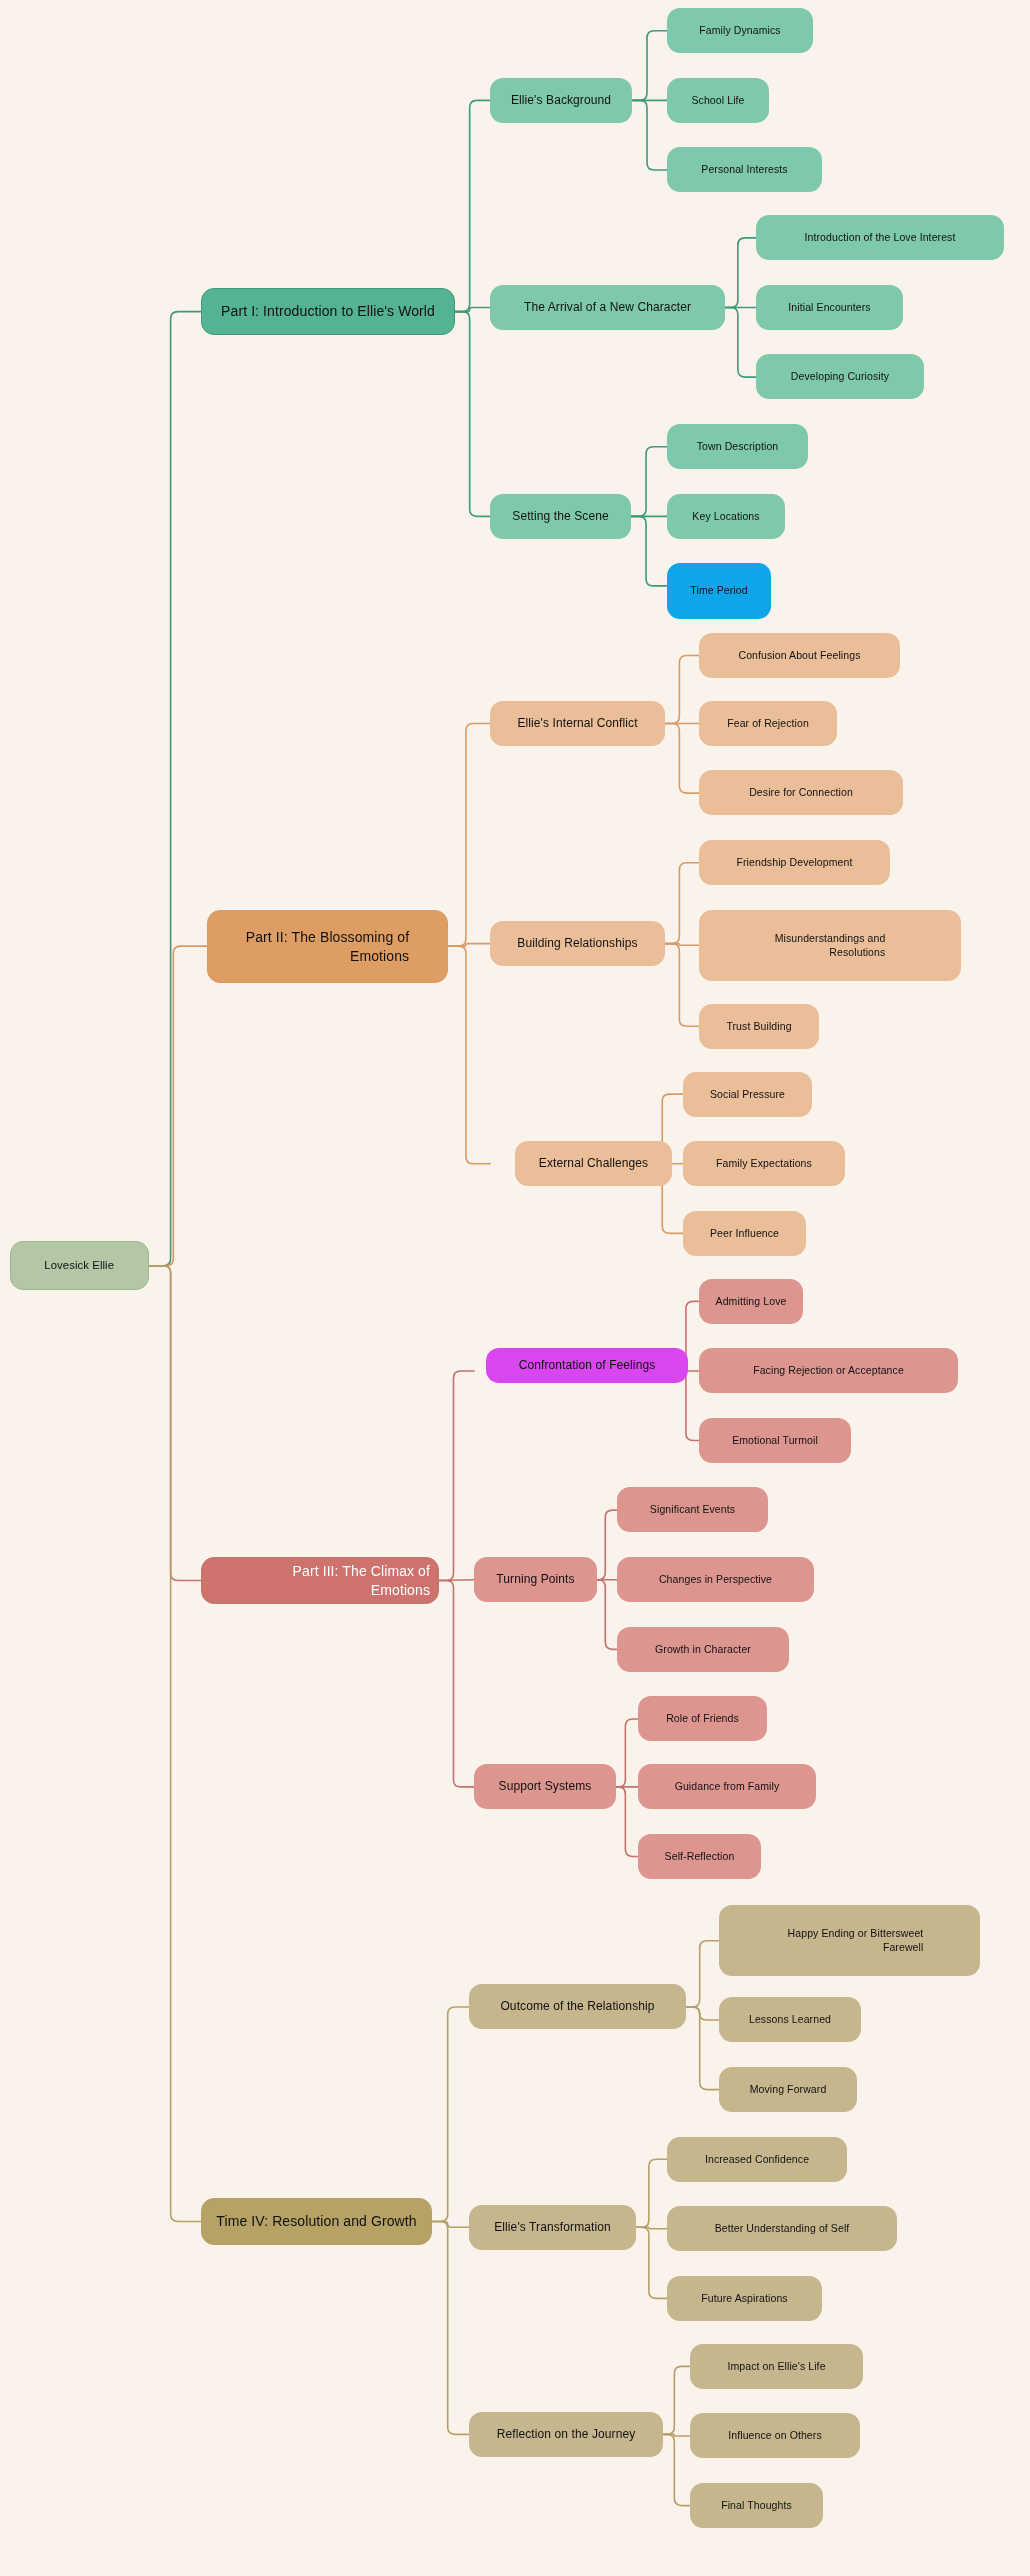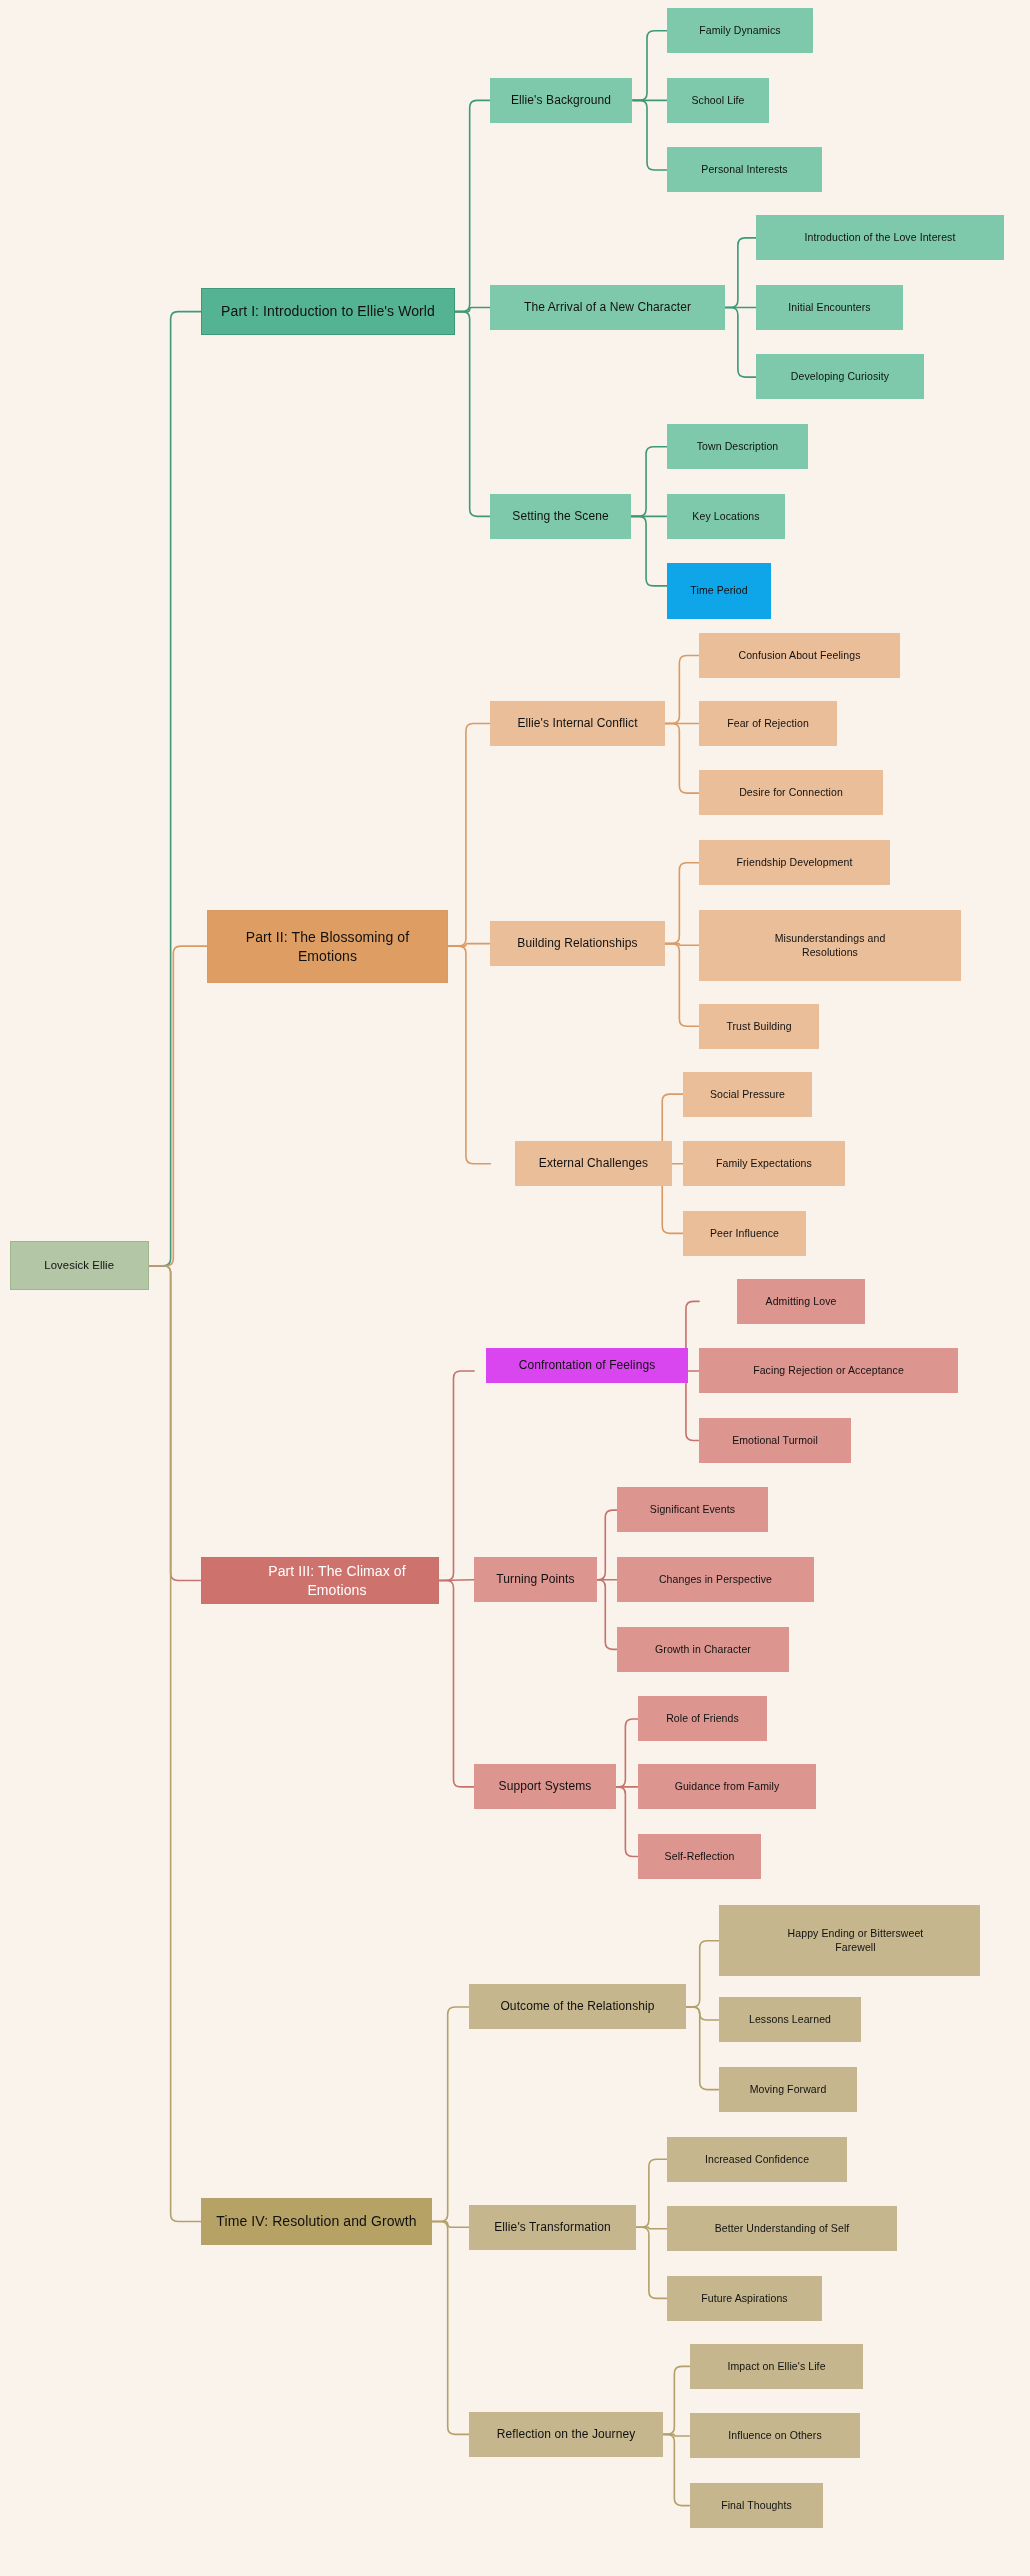--- a/index.html
+++ b/index.html
@@ -23,22 +23,22 @@
     width: 1030px;
     height: 2576px;
     pointer-events: none;
   }
   .node {
     position: absolute;
     box-sizing: border-box;
     display: flex;
     align-items: center;
     justify-content: center;
-    text-align: center;
-    border-radius: 0;
+    text-align: right;
+    border-radius: 13px;
     font-size: 11px;
     line-height: 1.32;
     letter-spacing: 0.1px;
     color: #111111;
     padding: 0 8px;
     white-space: pre-line;
   }
   .node.root {
     font-size: 11.3px;
   }
@@ -124,33 +124,33 @@
       <div class="node level3" style="left: 756px; top: 354px; width: 168px; height: 45px; background: rgb(126, 201, 171);">Developing Curiosity</div>
       <div class="node level2" style="left: 490px; top: 494px; width: 141px; height: 45px; background: rgb(126, 201, 171);">Setting the Scene</div>
       <div class="node level3" style="left: 667px; top: 424px; width: 141px; height: 45px; background: rgb(126, 201, 171);">Town Description</div>
       <div class="node level3" style="left: 667px; top: 494px; width: 118px; height: 45px; background: rgb(126, 201, 171);">Key Locations</div>
       <div class="node level3" style="left: 667px; top: 563px; width: 104px; height: 56px; background: #0ea5e9;">Time Period</div>
       <div class="node level1" style="left: 207px; top: 910px; width: 241px; height: 73px; background: rgb(222, 158, 99); border: 0.8px solid rgb(217, 154, 99);">Part II: The Blossoming of
 Emotions</div>
       <div class="node level2" style="left: 490px; top: 701px; width: 175px; height: 45px; background: rgb(234, 190, 153);">Ellie's Internal Conflict</div>
       <div class="node level3" style="left: 699px; top: 633px; width: 201px; height: 45px; background: rgb(234, 190, 153);">Confusion About Feelings</div>
       <div class="node level3" style="left: 699px; top: 701px; width: 138px; height: 45px; background: rgb(234, 190, 153);">Fear of Rejection</div>
-      <div class="node level3" style="left: 699px; top: 770px; width: 184px; height: 45px; background: rgb(234, 190, 153);">Desire for Connection</div>
+      <div class="node level3" style="left: 699px; top: 770px; width: 204px; height: 45px; background: rgb(234, 190, 153);">Desire for Connection</div>
       <div class="node level2" style="left: 490px; top: 921px; width: 175px; height: 45px; background: rgb(234, 190, 153);">Building Relationships</div>
       <div class="node level3" style="left: 699px; top: 840px; width: 191px; height: 45px; background: rgb(234, 190, 153);">Friendship Development</div>
       <div class="node level3" style="left: 699px; top: 910px; width: 262px; height: 71px; background: rgb(234, 190, 153);">Misunderstandings and
 Resolutions</div>
       <div class="node level3" style="left: 699px; top: 1004px; width: 120px; height: 45px; background: rgb(234, 190, 153);">Trust Building</div>
       <div class="node level2" style="left: 515px; top: 1141px; width: 157px; height: 45px; background: rgb(234, 190, 153);">External Challenges</div>
       <div class="node level3" style="left: 683px; top: 1072px; width: 129px; height: 45px; background: rgb(234, 190, 153);">Social Pressure</div>
       <div class="node level3" style="left: 683px; top: 1141px; width: 162px; height: 45px; background: rgb(234, 190, 153);">Family Expectations</div>
       <div class="node level3" style="left: 683px; top: 1211px; width: 123px; height: 45px; background: rgb(234, 190, 153);">Peer Influence</div>
       <div class="node level1 light-text" style="left: 201px; top: 1557px; width: 238px; height: 47px; background: rgb(205, 114, 108); border: 0.8px solid rgb(196, 115, 109);">Part III: The Climax of Emotions</div>
       <div class="node level2" style="left: 474px; top: 1348px; width: 202px; height: 35px; background: #d946ef; margin-left: 12px;">Confrontation of Feelings</div>
-      <div class="node level3" style="left: 699px; top: 1279px; width: 128px; height: 45px; background: rgb(221, 149, 144); margin-left: 38px;">Admitting Love</div>
+      <div class="node level3" style="left: 699px; top: 1279px; width: 104px; height: 45px; background: rgb(221, 149, 144);">Admitting Love</div>
       <div class="node level3" style="left: 699px; top: 1348px; width: 259px; height: 45px; background: rgb(221, 149, 144);">Facing Rejection or Acceptance</div>
       <div class="node level3" style="left: 699px; top: 1418px; width: 152px; height: 45px; background: rgb(221, 149, 144);">Emotional Turmoil</div>
       <div class="node level2" style="left: 474px; top: 1557px; width: 123px; height: 45px; background: rgb(221, 149, 144);">Turning Points</div>
       <div class="node level3" style="left: 617px; top: 1487px; width: 151px; height: 45px; background: rgb(221, 149, 144);">Significant Events</div>
       <div class="node level3" style="left: 617px; top: 1557px; width: 197px; height: 45px; background: rgb(221, 149, 144);">Changes in Perspective</div>
       <div class="node level3" style="left: 617px; top: 1627px; width: 172px; height: 45px; background: rgb(221, 149, 144);">Growth in Character</div>
       <div class="node level2" style="left: 474px; top: 1764px; width: 142px; height: 45px; background: rgb(221, 149, 144);">Support Systems</div>
       <div class="node level3" style="left: 638px; top: 1696px; width: 129px; height: 45px; background: rgb(221, 149, 144);">Role of Friends</div>
       <div class="node level3" style="left: 638px; top: 1764px; width: 178px; height: 45px; background: rgb(221, 149, 144);">Guidance from Family</div>
       <div class="node level3" style="left: 638px; top: 1834px; width: 123px; height: 45px; background: rgb(221, 149, 144);">Self-Reflection</div>

